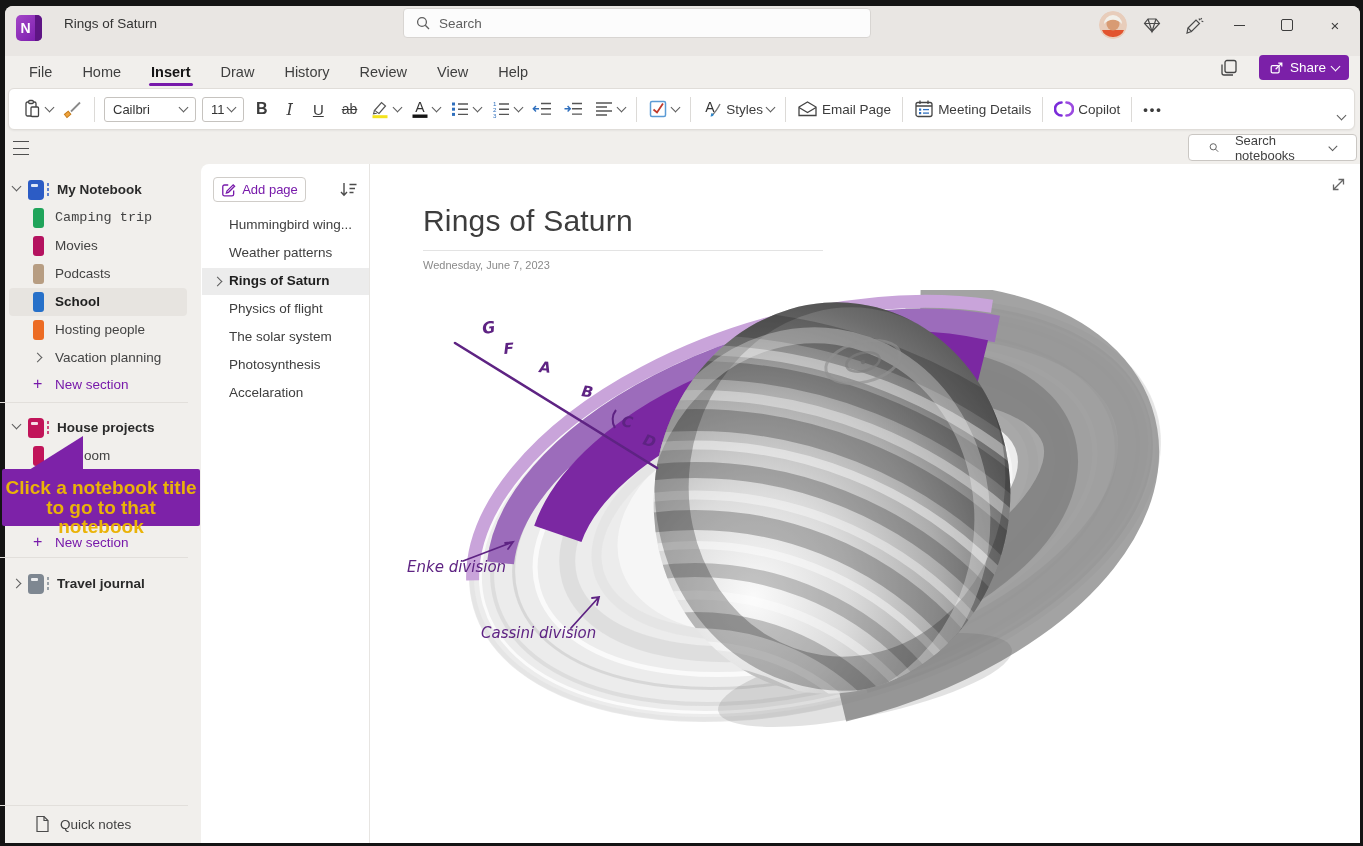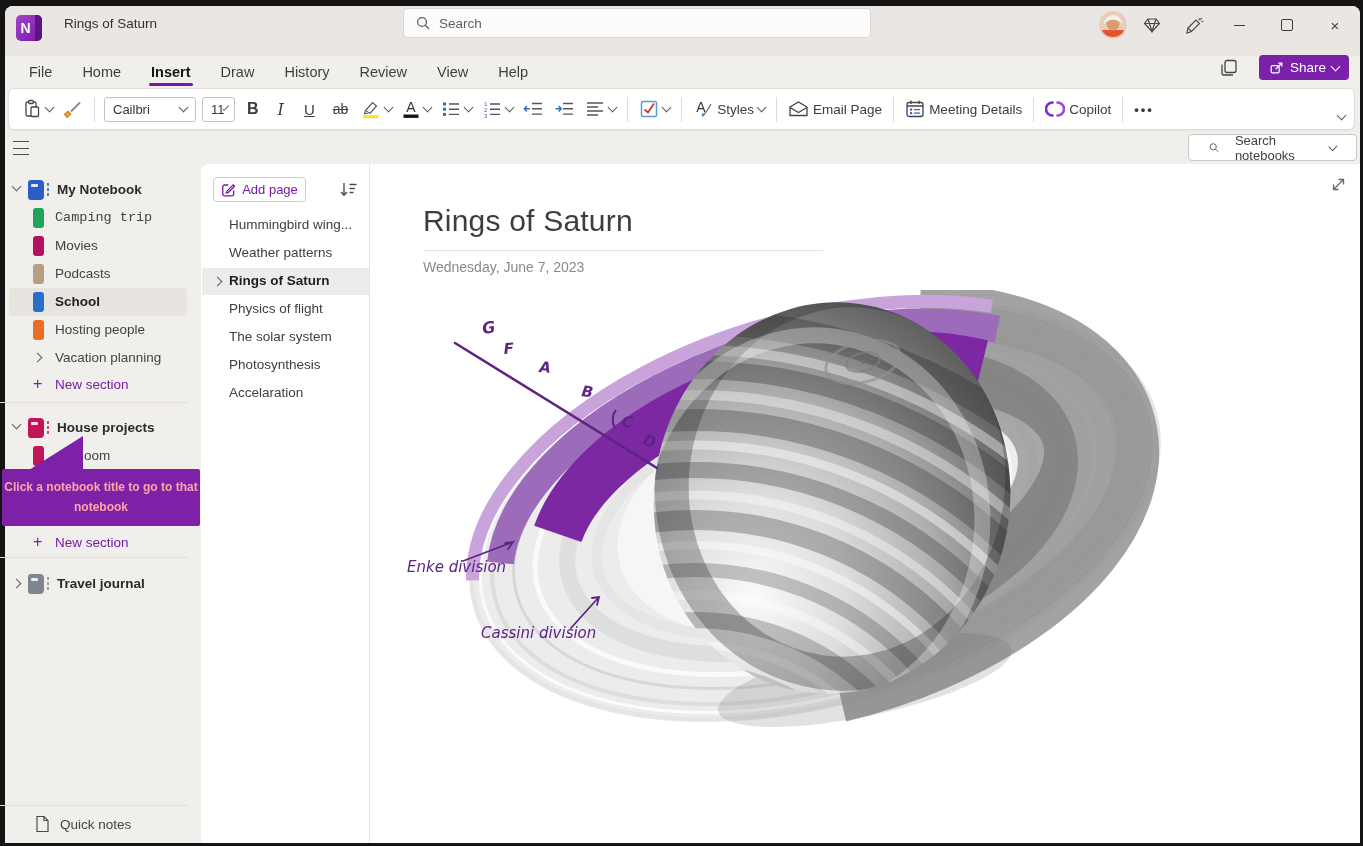--- a/index.html
+++ b/index.html
@@ -23,21 +23,21 @@
   .menu-item{padding:0 15px;font-size:14.5px;color:#3f3f3f;height:28px;line-height:28px;position:relative;}
   .menu-item.active{font-weight:700;color:#151515;}
   .menu-item.active::after{content:"";position:absolute;left:13px;right:13px;bottom:0px;height:3px;border-radius:2px;background:#7719aa;}
   .mb-right{position:absolute;right:14px;top:55px;display:flex;align-items:center;gap:20px;}
   .share-btn{height:25px;background:#7b20a8;color:#fff;border-radius:4px;display:flex;align-items:center;gap:6px;padding:0 10px;font-size:13.5px;}
   
   .ribbon{position:absolute;left:8px;top:88px;width:1347px;height:42px;background:#fff;border:1px solid #e0ddd9;border-radius:6px;box-shadow:0 1px 2px rgba(0,0,0,.05);box-sizing:border-box;display:flex;align-items:center;padding:0 8px;}
   .rbtn{display:flex;align-items:center;gap:4px;padding:4px 5px;border-radius:4px;color:#3c3c3c;font-size:13.5px;}
   .rdiv{width:1px;height:25px;background:#dcdad7;margin:0 6px;}
   .fontbox{width:92px;height:25px;border:1px solid #c6c3bf;border-radius:3px;display:flex;align-items:center;justify-content:space-between;padding:0 8px;box-sizing:border-box;font-size:13px;color:#333;margin:0 3px;}
-  .sizebox{width:33px;}
+  .sizebox{width:42px;}
   .chv{display:inline-block;width:6px;height:6px;border-right:1.4px solid #5c5c5c;border-bottom:1.4px solid #5c5c5c;transform:rotate(45deg);margin-top:-3px;}
   .chv.right{transform:rotate(-45deg);margin-top:0;}
   .bold-b{font-weight:700;font-size:16px;}
   .ital-i{font-family:"DejaVu Serif",serif;font-style:italic;font-size:16px;}
   .und-u{font-size:15px;text-decoration:underline;}
   .strike{font-size:14px;text-decoration:line-through;}
   .dots3{letter-spacing:2px;font-weight:700;color:#3c3c3c;font-size:13px;}
   .collapse-chv{position:absolute;right:18px;top:115px;color:#6e6e6e;}
   
   .hamburger{position:absolute;left:10px;top:139px;width:22px;height:18px;display:flex;flex-direction:column;justify-content:space-between;padding:2px 3px;box-sizing:border-box;}
@@ -55,36 +55,36 @@
   .tab{position:absolute;left:33px;top:4px;width:11px;height:20px;border-radius:3px;}
   .bookico{position:absolute;left:28px;top:4px;width:16px;height:20px;border-radius:3px 4px 4px 3px;}
   .bookico::before{content:"";position:absolute;left:3px;top:4px;width:7px;height:3px;background:rgba(255,255,255,.85);border-radius:1px;}
   .bookico::after{content:"";position:absolute;right:-5px;top:3px;width:2px;height:3px;background:currentColor;box-shadow:0 5px 0 currentColor,0 10px 0 currentColor;opacity:.75;}
   .selbg{position:absolute;left:9px;right:14px;top:0;bottom:0;background:#e7e4e0;border-radius:4px;}
   .newsec{position:absolute;left:0;width:201px;height:26px;color:#7719aa;font-size:13.5px;}
   .newsec .plus{position:absolute;left:33px;top:3px;font-size:16px;}
   .newsec .t{position:absolute;left:55px;top:5px;}
   .sdiv{position:absolute;left:0;width:188px;height:0;border-top:1px solid #e2dfdb;}
   .tooltip-tri{position:absolute;left:29px;top:436px;width:0;height:0;border-left:54px solid transparent;border-bottom:34px solid #7d22a8;}
-  .tooltip{position:absolute;left:2px;top:469px;width:198px;height:57px;background:#7d22a8;color:#fca5a5;border-radius:2px;font-size:12px;font-weight:700;text-align:center;line-height:19.5px;padding-top:9px;box-sizing:border-box;}
+  .tooltip{position:absolute;left:2px;top:469px;width:198px;height:57px;background:#7d22a8;color:#eab308;border-radius:2px;font-size:19px;font-weight:700;text-align:center;line-height:19.5px;padding-top:9px;box-sizing:border-box;}
   .quick{position:absolute;left:0;top:810px;width:207px;height:30px;}
   .quick .lbl{position:absolute;left:60px;top:7px;font-size:13.5px;color:#434343;}
   
   .addpage{position:absolute;left:213px;top:177px;width:93px;height:25px;border:1px solid #d0cdc9;border-radius:4px;background:#fff;display:flex;align-items:center;gap:6px;justify-content:center;color:#7719aa;font-size:13px;box-sizing:border-box;}
   .sorticon{position:absolute;left:339px;top:180px;color:#4c4c4c;}
   .prow{position:absolute;left:202px;width:167px;height:27px;}
   .prow .lbl{position:absolute;left:27px;top:5px;font-size:13.5px;color:#3e3e3e;white-space:nowrap;overflow:hidden;max-width:135px;text-overflow:ellipsis;}
   .prow.sel{background:#ececec;}
   .prow.sel .lbl{font-weight:700;color:#1f1f1f;}
   .prow .chev{position:absolute;left:12px;top:10px;color:#444;}
   
   .expand{position:absolute;left:1330px;top:176px;color:#666;}
   .pg-title{position:absolute;left:423px;top:204px;font-size:30px;color:#3d3d3d;letter-spacing:.2px;}
   .pg-rule{position:absolute;left:423px;top:250px;width:400px;height:0;border-top:1px solid #e3e3e3;}
-  .pg-date{position:absolute;left:423px;top:259px;font-size:14px;color:#8a8a8a;}
+  .pg-date{position:absolute;left:423px;top:259px;font-size:11px;color:#8a8a8a;}
   .draw{position:absolute;left:395px;top:290px;}
   .hand{font-style:italic;font-family:"DejaVu Sans",sans-serif;}
 </style>
 </head>
 <body>
 
 <div class="frame">
   <div class="app"></div>
 
   <div class="titlebar"></div>

